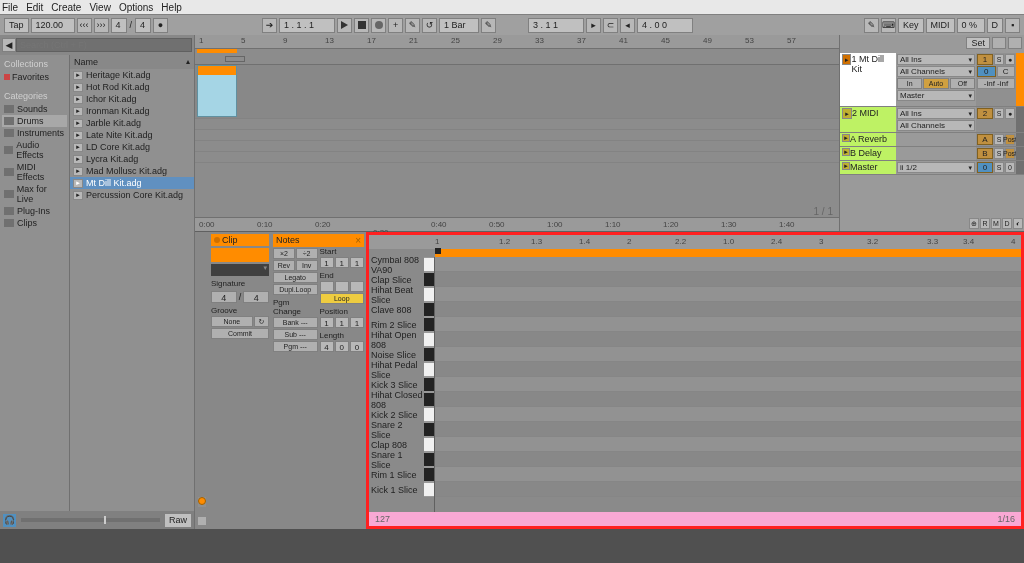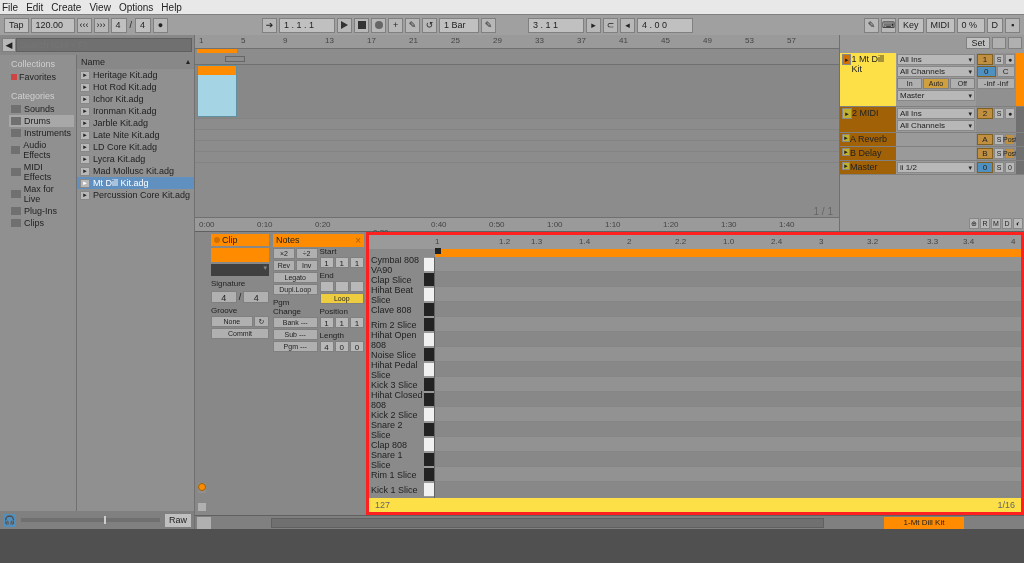--- a/index.html
+++ b/index.html
@@ -9,21 +9,21 @@
 .control-bar { height: 21px; background: #a0a0a0; display: flex; align-items: center; padding: 0 4px; gap: 2px; border-top: 1px solid #808080; }
 .cb-box { background: #c0c0c0; border: 1px solid #808080; padding: 1px 4px; height: 15px; display: inline-flex; align-items: center; font-size: 9px; }
 .cb-orange { background: #ff8c00; }
 .cb-btn { width: 15px; height: 15px; background: #b8b8b8; border: 1px solid #808080; display: inline-flex; align-items: center; justify-content: center; font-size: 9px; cursor: pointer; }
 .spacer { flex: 1; }
 .main-body { display: flex; height: 494px; }
 .left-browser { width: 195px; background: #909090; display: flex; flex-direction: column; border-right: 1px solid #707070; }
 .search-row { height: 20px; background: #888; display: flex; align-items: center; padding: 2px; }
 .search-row input { flex: 1; background: #707070; border: 1px solid #606060; height: 14px; padding: 0 3px; color: #aaa; font-size: 9px; }
 .browser-cols { display: flex; flex: 1; }
-.bcol1 { width: 70px; border-right: 1px solid #707070; padding: 2px; font-size: 9px; margin-left: 7px; }
+.bcol1 { width: 70px; border-right: 1px solid #707070; padding: 2px; font-size: 9px; }
 .bcol2 { flex: 1; padding: 0; overflow: hidden; }
 .bcol-header { color: #d0d0d0; font-size: 9px; padding: 2px; }
 .bcol-fav { display: flex; align-items: center; gap: 2px; padding: 1px 2px; }
 .bcol-fav .sq { width: 6px; height: 6px; background: #cc4444; }
 .cat-item { display: flex; align-items: center; gap: 3px; padding: 1px 2px; font-size: 9px; cursor: pointer; }
 .cat-item.sel { background: #a8a8a8; }
 .cat-icon { width: 10px; height: 8px; background: #707070; }
 .name-header { background: #888; padding: 2px 4px; display:flex; justify-content:space-between; }
 .name-header .arrow{font-size:8px;}
 .file-item { display: flex; align-items: center; gap: 3px; padding: 1px 3px; font-size: 9px; cursor: pointer; }
@@ -41,22 +41,22 @@
 .arr-clip { position: absolute; left: 2px; top: 0; width: 40px; height: 52px; background: #a5d5e5; border: 1px solid #6090a0; }
 .arr-clip-head { height: 9px; background: #ff8c00; }
 .arr-bottom-ruler { position: absolute; bottom: 0; left: 0; right: 0; height: 14px; background: #9a9a9a; border-top: 1px solid #707070; display:flex; }
 .arr-sidebar { width: 185px; background: #9a9a9a; border-left: 1px solid #707070; display:flex; flex-direction:column; }
 .arr-sidebar-header { height:18px; display:flex; justify-content:flex-end; padding:2px; gap:2px; }
 .arr-sb-icon { width:14px; height:12px; background:#b0b0b0; border:1px solid #808080; }
 .track-row { display: flex; align-items: stretch; border-bottom: 1px solid #808080; font-size:8px; }
 .track-row.big { height: 54px; }
 .track-row.sm { height: 14px; }
 .track-name-col { width: 56px; display:flex; align-items:flex-start; padding:1px 2px; }
-.track-name-col.orange { background: #fde047; }
-.track-name-col.yellow { background: #a16207; }
+.track-name-col.orange { background: #ffffff; }
+.track-name-col.yellow { background: #bef264; }
 .track-ctrl-col { flex: 1; padding:1px; display:flex; flex-direction:column; gap:1px; }
 .ctrl-row { display: flex; gap: 1px; align-items:center; }
 .mini-sel { background: #b8b8b8; border:1px solid #888; padding:0 2px; height:11px; font-size:8px; flex:1; display:flex; align-items:center; justify-content:space-between;}
 .mini-sel::after{content:"▾"; font-size:7px;}
 .track-num-col { width: 40px; background: #909090; display:flex; flex-direction:column; gap:1px; padding:1px; }
 .num-box { background:#c09040; height:11px; display:flex; align-items:center; justify-content:center; font-size:8px; border:1px solid #806020;}
 .num-box.blue { background:#5090c0; }
 .num-box.gray { background:#b0b0b0; border:1px solid #888;}
 .sbs-box { width:10px; height:11px; background:#b8b8b8; border:1px solid #888; display:flex; align-items:center; justify-content:center; font-size:7px;}
 .loc-label{height:12px; display:flex; align-items:center; justify-content:flex-end; padding:0 4px; font-size:10px; color:#666;}
@@ -88,21 +88,21 @@
 .pw-orange-region::before, .pw-orange-region::after { content:""; position:absolute; top:-1px; width:0; height:0; border-style:solid; }
 .pw-note-grid { flex:1; display:flex; overflow:hidden; }
 .pw-keys { width:66px; border-right:1px solid #606060; overflow:hidden; }
 .pw-key-row { height: 15px; display:flex; align-items:center; font-size:8px; }
 .pw-key-label { flex:1; padding-left:2px; background:#8a8a8a; }
 .pw-key-block { width: 10px; height:100%; background:#f0f0f0; border-top:1px solid #999; border-bottom:1px solid #999;}
 .pw-key-block.black { background:#222; }
 .pw-grid-rows { flex:1; position:relative; }
 .pw-grid-row { height:15px; border-bottom: 1px solid #868686; background:#929292; }
 .pw-grid-row.dark { background:#888888; }
-.pw-bottom { height:14px; background:#fde047; display:flex; justify-content:space-between; align-items:center; padding:0 6px; color:#666; font-size:10px;}
+.pw-bottom { height:14px; background:#f9a8d4; display:flex; justify-content:space-between; align-items:center; padding:0 6px; color:#666; font-size:10px;}
 
 .status-bar { height: 14px; background: #808080; border-top: 1px solid #606060; display:flex; align-items:center; }
 .status-bar .info-btn{width:14px;height:12px;background:#b0b0b0;margin-left:2px;}
 .status-seek { flex:1; margin:0 60px; height:10px; background:#707070; border:1px solid #606060; }
 .status-track { width:80px; height:12px; background:#ff8c00; font-size:8px; text-align:center; padding-top:1px; margin-right:60px;}
 .sm-tri{width:0;height:0;display:inline-block;}
 .tri-r{border-top:4px solid transparent;border-bottom:4px solid transparent;border-left:7px solid #333;}
 .sq-stop{width:8px;height:8px;background:#333;display:inline-block;}
 .rec-c{width:8px;height:8px;border-radius:50%;background:#666;display:inline-block;}
 </style>
@@ -644,19 +644,14 @@
               <div class="pw-grid-row dark"></div>
             </div>
         </div>
         <div class="pw-bottom">
           <span>127</span>
           <span>1/16</span>
         </div>
       </div>
     </div>
 
-    <div class="status-bar">
-      <span class="info-btn"></span>
-      <div class="status-seek"></div>
-      <span class="status-track">1-Mt Dill Kit</span>
-    </div>
   </div>
 </div>
 
 </body></html>

